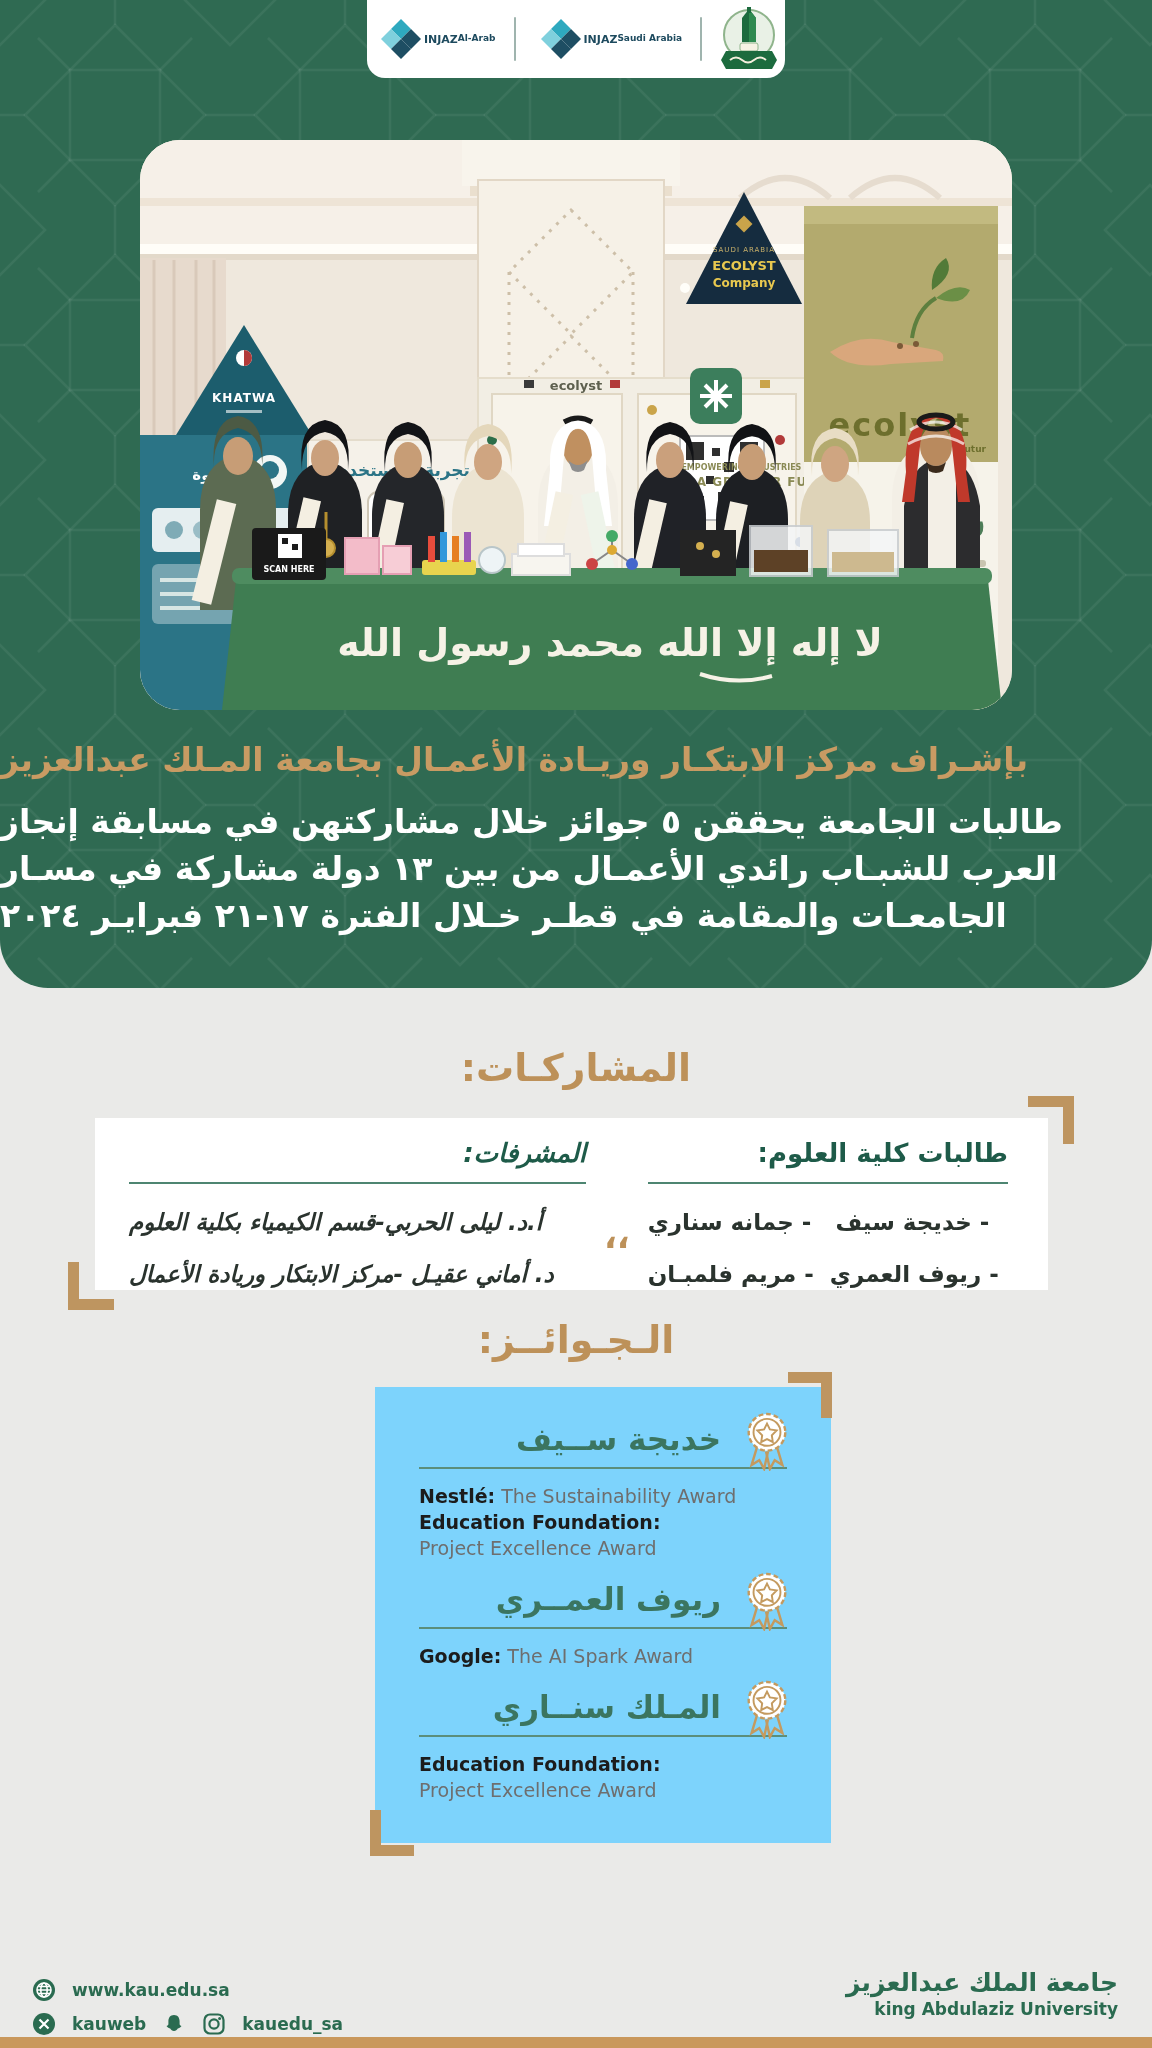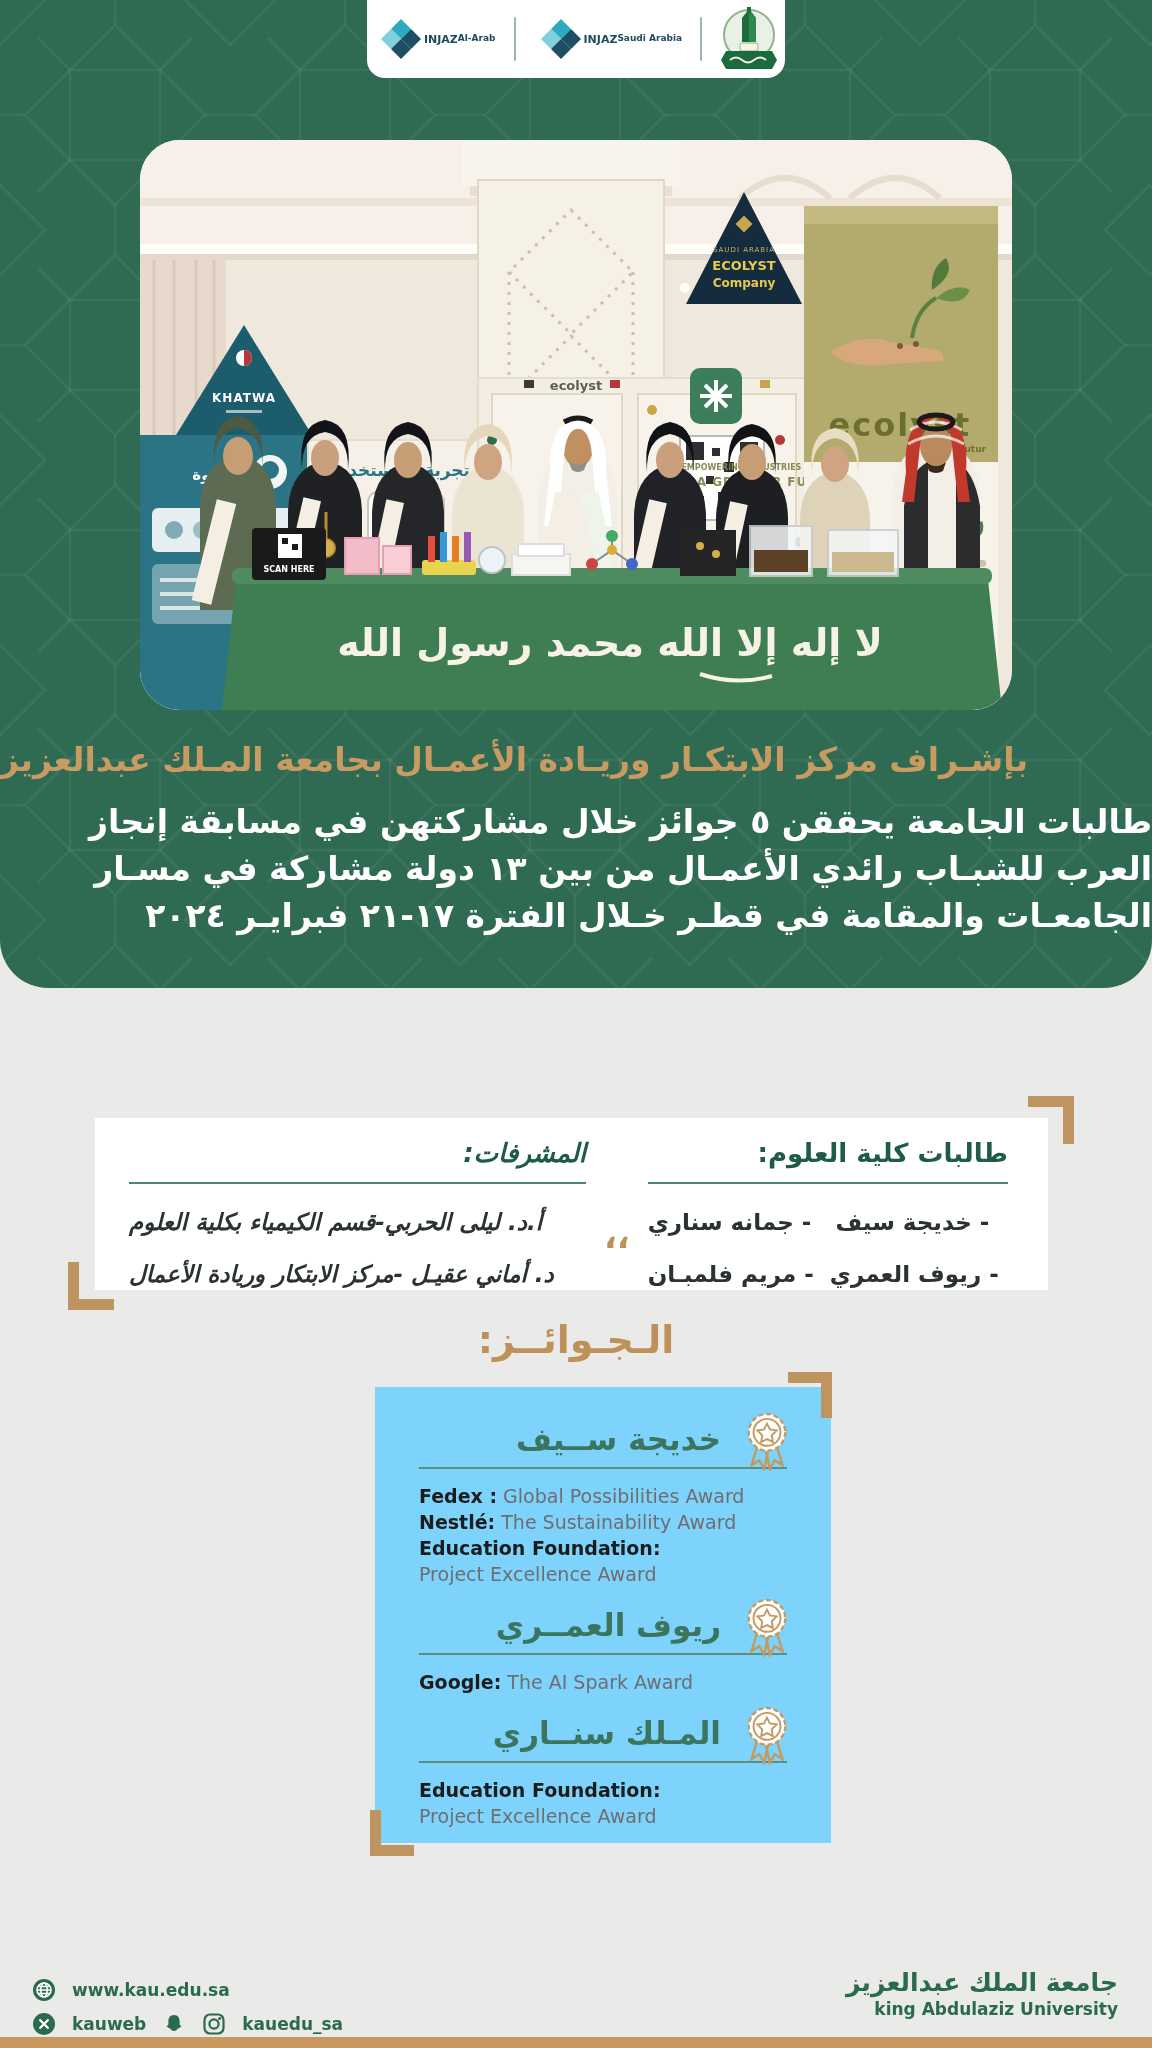--- a/index.html
+++ b/index.html
@@ -18,21 +18,21 @@
   .brand-name{font-size:11px;font-weight:bold;color:#1d4a5e;line-height:1.05;margin-top:2px;}
   .brand-sub{font-size:9px;font-weight:bold;color:#1d4a5e;line-height:1.05;}
   .logo-divider{width:2px;height:44px;background:#9fb4ae;border-radius:2px;}
   
   .photo{position:absolute;left:140px;top:140px;width:872px;height:570px;border-radius:40px;
          overflow:hidden;z-index:4;background:#efe8dd;}
   .photo svg{display:block;}
   
   .supervision{position:absolute;top:740px;left:0;width:1152px;text-align:left;direction:rtl;
                color:#C89B63;font-size:33px;font-weight:bold;z-index:4;}
-  .headline{position:absolute;top:798px;left:0;width:1152px;text-align:right;direction:rtl;
+  .headline{position:absolute;top:798px;left:0;width:1152px;text-align:left;direction:rtl;
             color:#ffffff;font-size:33px;font-weight:bold;line-height:47px;z-index:4;}
   
   .sec-title{position:absolute;left:0;width:1152px;text-align:center;direction:rtl;
              color:#BD9159;font-size:38px;font-weight:bold;}
   .sec-participants{top:1046px;}
   .sec-awards{top:1318px;}
   
   .p-card{position:absolute;left:95px;top:1118px;width:953px;height:172px;background:#ffffff;z-index:2;}
   .p-inner{position:absolute;inset:0;display:flex;direction:rtl;box-sizing:border-box;
            padding:20px 40px 0 34px;}
@@ -356,20 +356,21 @@
     </div>
 
     <div class="supervision">بإشـراف مركز الابتكـار وريـادة الأعمـال بجامعة المـلك عبدالعزيز</div>
     <div class="headline">
       <div>طالبات الجامعة يحققن ٥ جوائز خلال مشاركتهن في مسابقة إنجاز</div>
       <div>العرب للشبـاب رائدي الأعمـال من بين ١٣ دولة مشاركة في مسـار</div>
       <div>الجامعـات والمقامة في قطـر خـلال الفترة ١٧-٢١ فبرايـر ٢٠٢٤</div>
     </div>
   </div>
 
+  <div class="sec-title sec-participants">المشاركـات:</div>
 
   <div class="bracket br-tr p-br-tr"></div>
   <div class="bracket br-bl p-br-bl"></div>
 
   <div class="p-card">
     <div class="p-inner">
       <div class="p-col p-col-students">
         <div class="p-head">طالبات كلية العلوم:</div>
         <div class="p-rows">
           <div>- خديجة سيف &nbsp; - جمانه سناري</div>
@@ -400,21 +401,20 @@
           <path d="M17 36 L11 56 L19 51 L24 60 L28 42" fill="none" stroke="#C49A5F" stroke-width="2.5"></path>
           <path d="M37 36 L43 56 L35 51 L30 60 L26 42" fill="none" stroke="#C49A5F" stroke-width="2.5"></path>
           <circle cx="27" cy="22" r="19" fill="#ffffff" stroke="#C49A5F" stroke-width="2.5" stroke-dasharray="5 3"></circle>
           <circle cx="27" cy="22" r="14" fill="none" stroke="#C49A5F" stroke-width="2"></circle>
           <path d="M27 13 l3 6 7 1 -5 5 1 7 -6 -3 -6 3 1 -7 -5 -5 7 -1 Z" fill="none" stroke="#C49A5F" stroke-width="2"></path>
         </svg>
       </span>
       <span class="award-name">خديجة ســيف</span>
     </div>
     <div class="award-lines">
-      <div><span class="b">Fedex :</span><span class="r"> Global Possibilities Award</span></div>
       <div><span class="b">Nestlé:</span><span class="r"> The Sustainability Award</span></div>
       <div><span class="b">Education Foundation:</span><span class="r"></span></div>
       <div><span class="b"></span><span class="r">Project Excellence Award</span></div>
     </div>
 
     <div class="award-head">
       <span class="medal">
         <svg width="52" height="60" viewBox="0 0 54 62">
           <path d="M17 36 L11 56 L19 51 L24 60 L28 42" fill="none" stroke="#C49A5F" stroke-width="2.5"></path>
           <path d="M37 36 L43 56 L35 51 L30 60 L26 42" fill="none" stroke="#C49A5F" stroke-width="2.5"></path>

